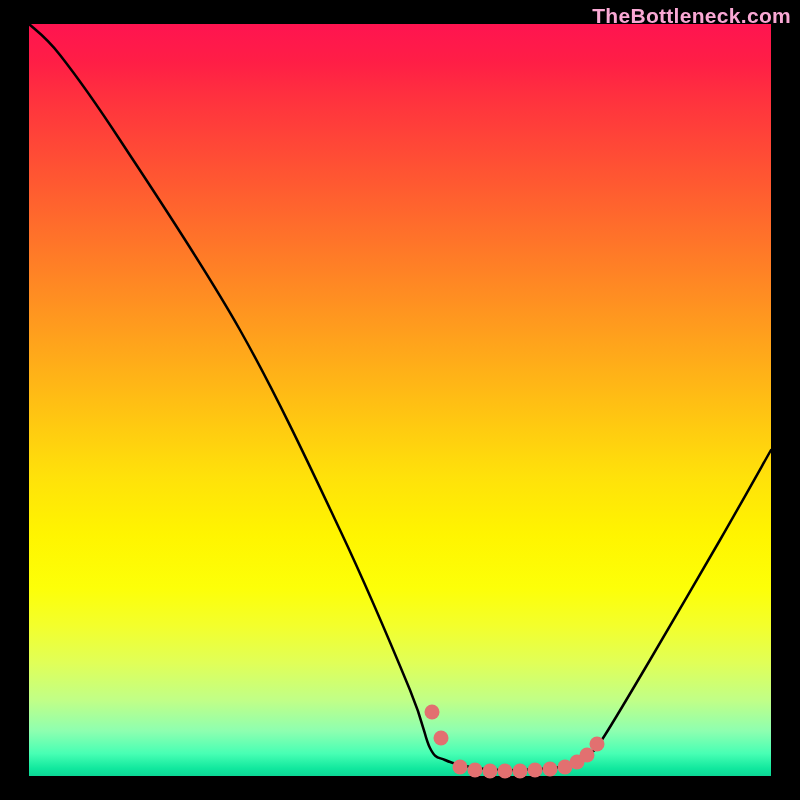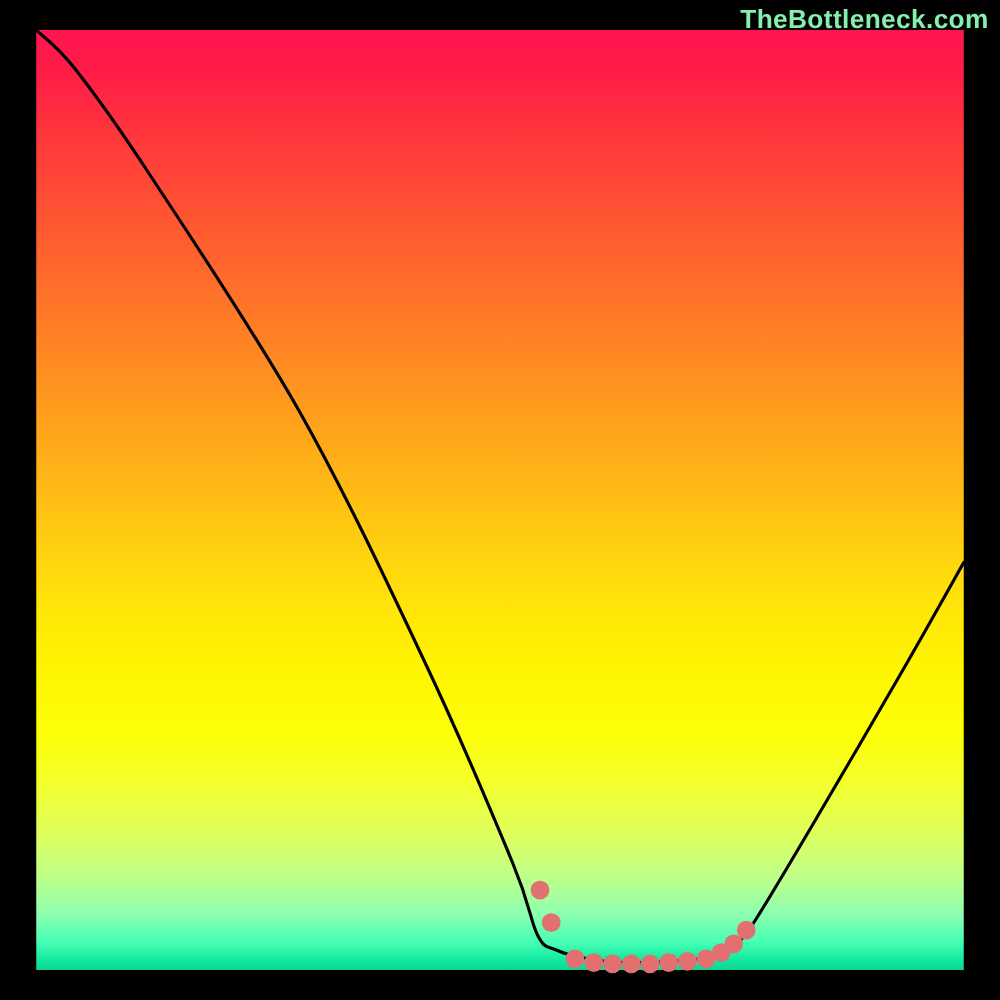--- a/index.html
+++ b/index.html
@@ -35,21 +35,21 @@
       #11e89e 99%,
       #0cd695 100%);
   }
   .watermark {
     position: absolute;
     top: 4px;
     right: 9px;
     font-family: Arial, Helvetica, sans-serif;
     font-size: 21px;
     font-weight: bold;
-    color: #86efac;
+    color: #f9a8d4;
     letter-spacing: 0.3px;
     pointer-events: none;
   }
   svg.curve {
     position: absolute;
     left: 0;
     top: 0;
   }
 </style>
 </head>

